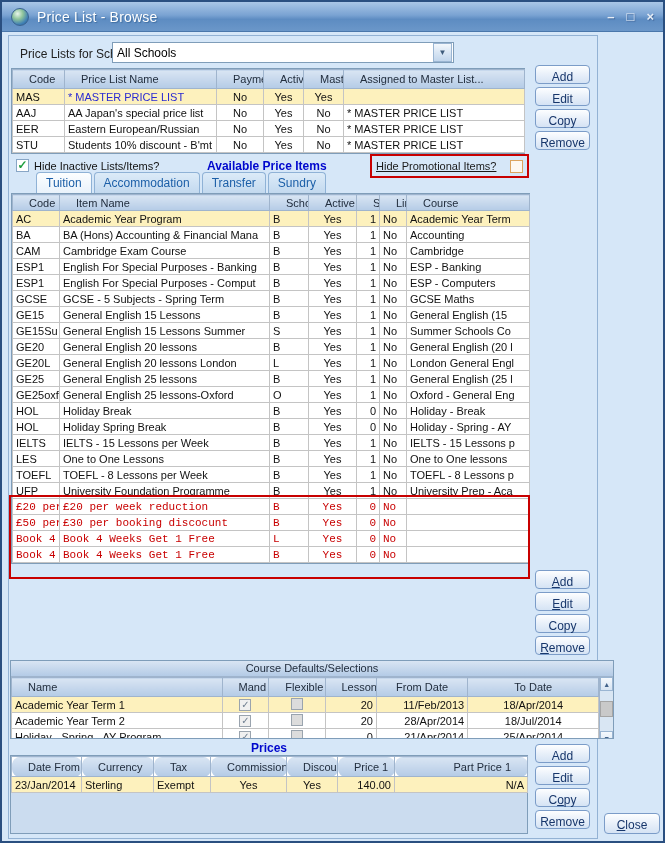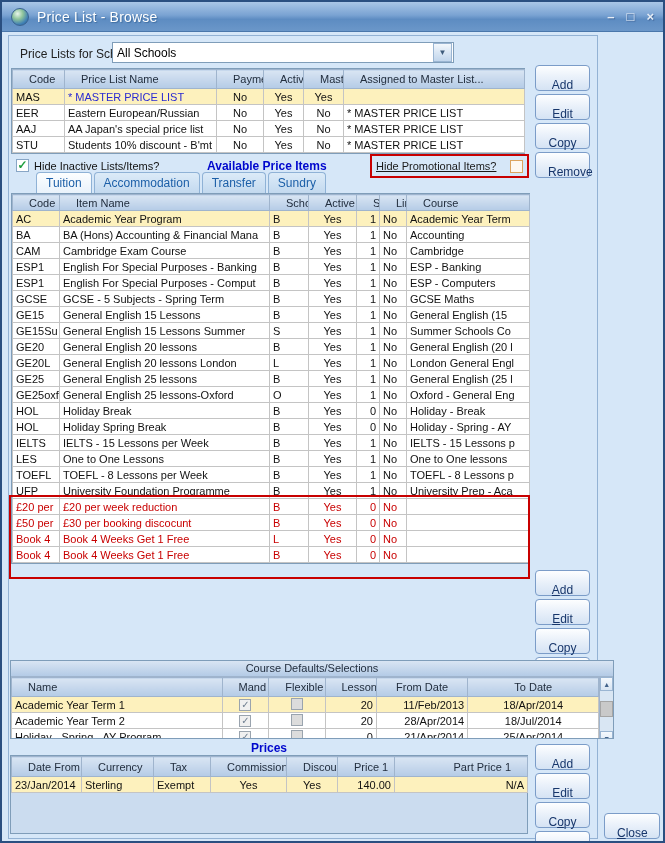--- a/index.html
+++ b/index.html
@@ -25,21 +25,21 @@
   .combo-val{flex:1;padding-left:4px;font-size:12px;color:#000;}
   .combo-btn{width:17px;height:17px;margin-right:1px;background:linear-gradient(180deg,#f4f8fc,#d9e6f4 50%,#c2d6ec);
     border:1px solid #9ab5d2;font-size:8px;color:#3d5a7a;display:flex;align-items:center;justify-content:center;}
   
   .gridbox{position:absolute;border:1px solid #7f9db9;background:#fff;box-sizing:border-box;}
   table.grid{border-collapse:collapse;table-layout:fixed;background:#fff;width:100%;font-size:11px;}
   table.grid th{background:linear-gradient(180deg,#d9e5f3,#b4cbe6);color:#222e3e;font-weight:normal;
     border:1px solid #9fb4cd;padding:1px 16px;text-align:left;white-space:nowrap;overflow:hidden;}
   table.grid td{border:1px solid #c4c4c4;padding:0 3px;white-space:nowrap;overflow:hidden;height:15px;}
   tr.sel td{background:#fdf1bd;}
-  tr.promo td{color:#c80000;}
+  tr.promo td{color:#c80000;font-family:Liberation Mono, monospace;}
   tr.master td:nth-child(2){color:#2a2ad2;}
   .t1box{left:9px;top:66px;width:514px;}
   .t1 th,.t1 td{height:16px;}
   .t1 td:nth-child(3),.t1 td:nth-child(4),.t1 td:nth-child(5),
   .t1 th:nth-child(3),.t1 th:nth-child(4),.t1 th:nth-child(5){text-align:center;}
   .t2box{left:9px;top:191px;width:519px;}
   .t2 th{height:13px;}
   .t2 td:nth-child(4),.t2 th:nth-child(4){text-align:center;}
   .t2 td:nth-child(5){text-align:right;}
   
@@ -58,21 +58,21 @@
   
   .tabbar{position:absolute;left:34px;top:170px;height:21px;display:flex;gap:2px;border-radius:7px;}
   .tab{height:21px;padding:0 9px;display:flex;align-items:center;font-size:12px;color:#1c5fa8;
     background:linear-gradient(180deg,#dcebf8,#c3d9ef);border:1px solid #8fb2d6;border-bottom:none;
     border-radius:4px 4px 0 0;box-sizing:border-box;}
   .tab.active{background:linear-gradient(180deg,#fcfeff,#e9f2fb);font-weight:normal;}
   
   .btncol{position:absolute;left:533px;width:55px;display:flex;flex-direction:column;gap:3px;}
   .btn{height:19px;width:55px;font-family:"Liberation Sans",sans-serif;font-size:12px;color:#17366b;
     background:linear-gradient(180deg,#fdfeff,#eaf1fa 45%,#d5e3f4);border:1px solid #7b9cc8;border-radius:4px;
-    padding:12px;cursor:default;}
+    padding:4px;cursor:default;}
   .close-btn{position:absolute;left:602px;top:811px;width:56px;height:21px;}
   
   .defbox{left:8px;top:658px;width:604px;height:79px;overflow:hidden;background:#fff;}
   .def-title{height:15px;background:linear-gradient(180deg,#d9e5f3,#b4cbe6);border-bottom:1px solid #9fb4cd;
     text-align:center;font-size:11px;color:#222e3e;line-height:15px;}
   .def-body{display:flex;align-items:stretch;}
   .t3{width:502px;}
   .t3 th,.t3 td{height:16px;}
   .t3 td:nth-child(2),.t3 td:nth-child(3),.t3 th:nth-child(2),.t3 th:nth-child(3){text-align:center;}
   .t3 td:nth-child(4){text-align:right;}
@@ -84,21 +84,21 @@
   .gcheck:not(.on){background:#dcdcdc;}
   .vscroll{width:14px;background:#d9e6f3;border-left:1px solid #9fb4cd;display:flex;flex-direction:column;box-sizing:border-box;}
   .sbtn{height:14px;background:linear-gradient(180deg,#f5f9fd,#d7e4f2);border:1px solid #9ab5d2;
     font-size:7px;color:#41628a;display:flex;align-items:center;justify-content:center;box-sizing:border-box;}
   .strack{flex:1;position:relative;}
   .sthumb{position:absolute;left:0;right:0;top:10px;height:16px;background:#c9c9c9;border:1px solid #a5a5a5;box-sizing:border-box;}
   
   .prices-title{position:absolute;left:8px;top:739px;width:518px;text-align:center;font-size:12px;
     font-weight:bold;color:#0007cd;}
   .pricebox{left:8px;top:753px;width:518px;height:79px;background:#cbdcef;}
-  .t4 th{height:17px;}
+  .t4 th{height:17px;border-radius:8px;}
   .t4 td{height:16px;}
   .t4 td:nth-child(4),.t4 td:nth-child(5),.t4 th:nth-child(4),.t4 th:nth-child(5){text-align:center;}
   .t4 td:nth-child(6),.t4 td:nth-child(7),.t4 th:nth-child(6),.t4 th:nth-child(7){text-align:right;}
   u{text-decoration:underline;}
 </style>
 </head>
 <body>
 
 <div class="window">
 
@@ -143,30 +143,30 @@
       <tbody>
           <tr class="sel master">
             <td>MAS</td>
             <td>* MASTER PRICE LIST</td>
             <td>No</td>
             <td>Yes</td>
             <td>Yes</td>
             <td></td>
           </tr>
           <tr>
+            <td>AAJ</td>
+            <td>AA Japan's special price list</td>
+            <td>No</td>
+            <td>Yes</td>
+            <td>No</td>
+            <td>* MASTER PRICE LIST</td>
+          </tr>
+          <tr>
             <td>EER</td>
             <td>Eastern European/Russian</td>
-            <td>No</td>
-            <td>Yes</td>
-            <td>No</td>
-            <td>* MASTER PRICE LIST</td>
-          </tr>
-          <tr>
-            <td>AAJ</td>
-            <td>AA Japan's special price list</td>
             <td>No</td>
             <td>Yes</td>
             <td>No</td>
             <td>* MASTER PRICE LIST</td>
           </tr>
           <tr>
             <td>STU</td>
             <td>Students 10% discount - B'mt</td>
             <td>No</td>
             <td>Yes</td>

